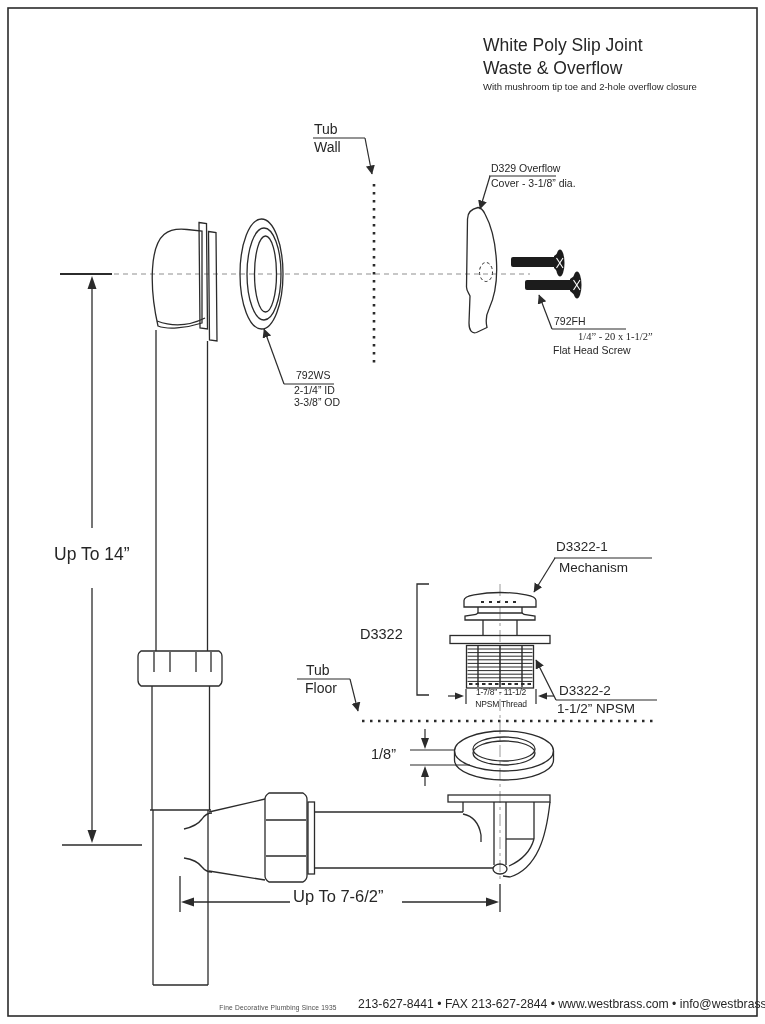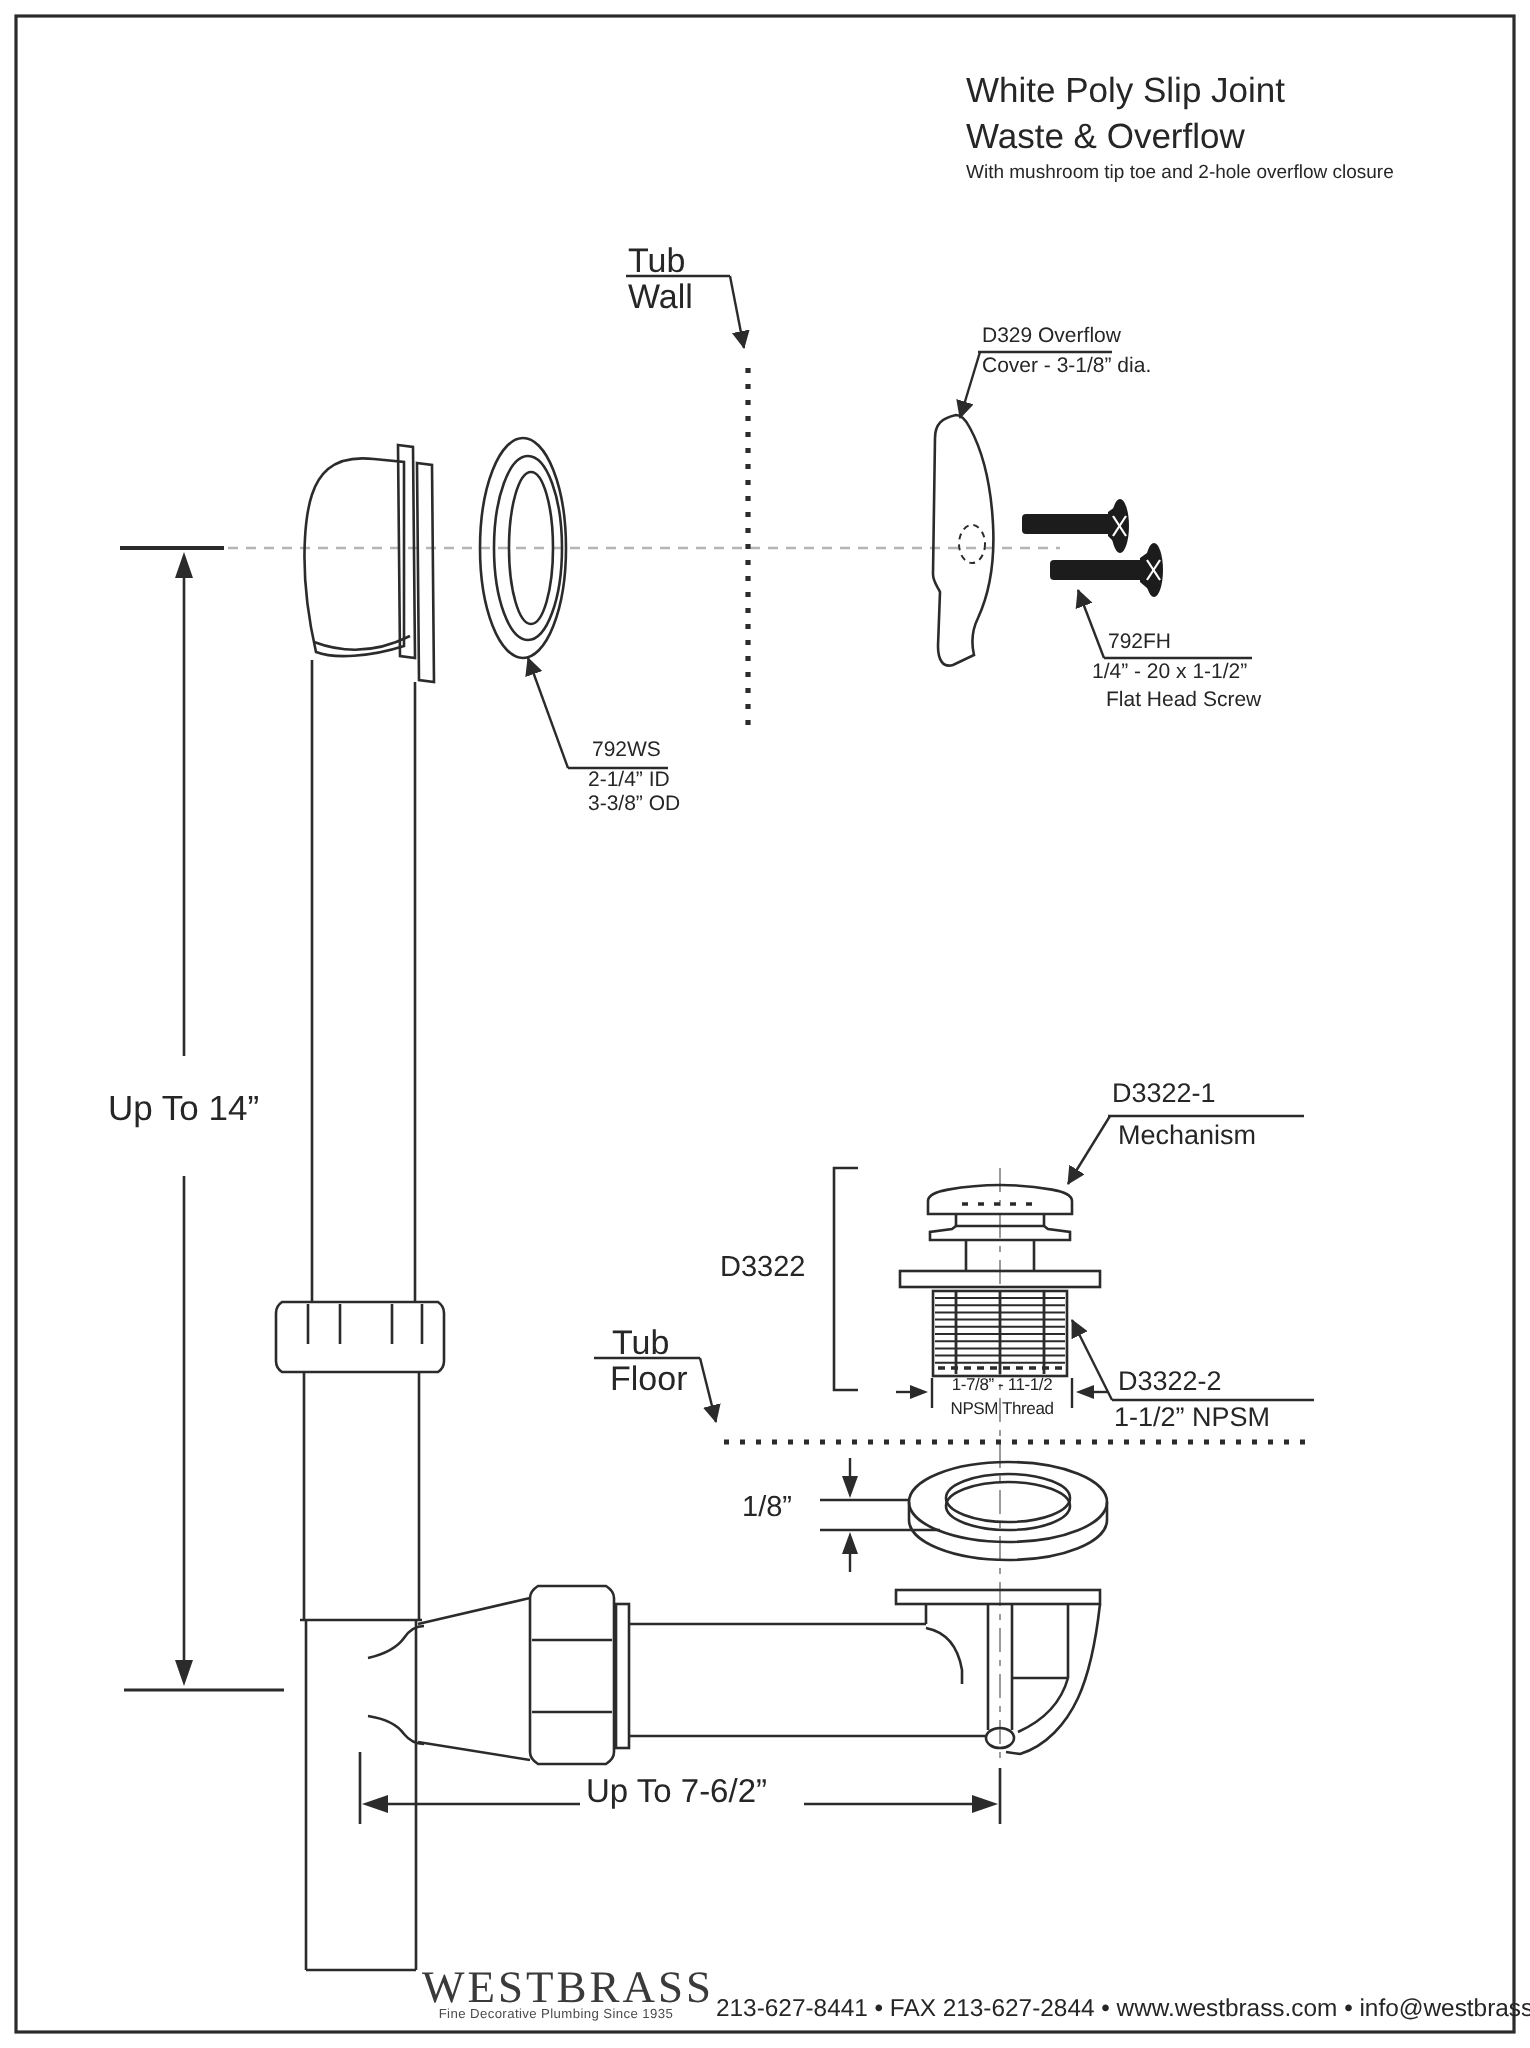--- a/index.html
+++ b/index.html
@@ -4,21 +4,21 @@
 <style>
   html,body{margin:0;padding:0;background:#fff;}
   #page{position:relative;width:765px;height:1024px;background:#ffffff;overflow:hidden;
         font-family:"Liberation Sans", sans-serif;color:#262626;padding-left:28px;}
   #art{position:absolute;left:0;top:0;}
   .lbl{position:absolute;white-space:nowrap;color:#262626;line-height:1.05;}
   .fs17{font-size:17.5px;}
   .fs16{font-size:16.5px;}
   .fs14{font-size:14.5px;}
   .fs13{font-size:13.5px;}
-  .fs11{font-size:17px;}
+  .fs11{font-size:14px;}
   .fs10{font-size:10.5px;}
   .fs9{font-size:9.5px;}
   .fs8{font-size:8.5px;letter-spacing:-0.2px;}
   .fs12{font-size:12.2px;}
   .brand{font-family:"Liberation Serif", serif;font-size:22.5px;letter-spacing:1.5px;color:#3a3a3a;}
   .tagline{font-size:6.6px;color:#4a4a4a;letter-spacing:0.2px;text-align:center;}
   .ctr{text-align:center;}
 </style>
 </head>
 <body>
@@ -203,21 +203,21 @@
 <div class="lbl fs17" style="left:483px;top:59px;">Waste &amp; Overflow</div>
 <div class="lbl fs9" style="left:483px;top:82px;">With mushroom tip toe and 2-hole overflow closure</div>
 
 <div class="lbl fs11" style="left:314px;top:122px;">Tub</div>
 <div class="lbl fs11" style="left:314px;top:140px;">Wall</div>
 
 <div class="lbl fs10" style="left:491px;top:163px;">D329 Overflow</div>
 <div class="lbl fs10" style="left:491px;top:178px;">Cover - 3-1/8” dia.</div>
 
 <div class="lbl fs10" style="left:554px;top:316px;">792FH</div>
-<div class="lbl fs10" style="left:546px;top:331px;">1/4” - 20 x 1-1/2”</div>
+<div class="lbl fs10" style="left:578px;top:331px;font-family:Liberation Serif, serif;">1/4” - 20 x 1-1/2”</div>
 <div class="lbl fs10" style="left:553px;top:345px;">Flat Head Screw</div>
 
 <div class="lbl fs10" style="left:296px;top:370px;">792WS</div>
 <div class="lbl fs10" style="left:294px;top:385px;">2-1/4” ID</div>
 <div class="lbl fs10" style="left:294px;top:397px;">3-3/8” OD</div>
 
 <div class="lbl fs17" style="left:54px;top:545px;">Up To 14”</div>
 
 <div class="lbl fs14" style="left:360px;top:627px;">D3322</div>
 <div class="lbl fs13" style="left:556px;top:540px;">D3322-1</div>
@@ -228,17 +228,16 @@
 <div class="lbl fs8 ctr" style="left:464px;top:688px;width:74px;">1-7/8” - 11-1/2</div>
 <div class="lbl fs8 ctr" style="left:464px;top:700px;width:74px;">NPSM Thread</div>
 
 <div class="lbl fs11" style="left:306px;top:663px;">Tub</div>
 <div class="lbl fs11" style="left:305px;top:681px;">Floor</div>
 
 <div class="lbl fs14" style="left:371px;top:747px;">1/8”</div>
 
 <div class="lbl fs16" style="left:293px;top:888px;">Up To 7-6/2”</div>
 
-<div class="lbl brand" style="left:211px;top:982px;">WESTBRASS</div>
 <div class="lbl tagline" style="left:210px;top:1005px;width:136px;">Fine Decorative Plumbing Since 1935</div>
 <div class="lbl fs12" style="left:358px;top:998px;">213-627-8441 • FAX 213-627-2844 • www.westbrass.com • info@westbrass.com</div>
 
 </div>
 
 </body></html>

